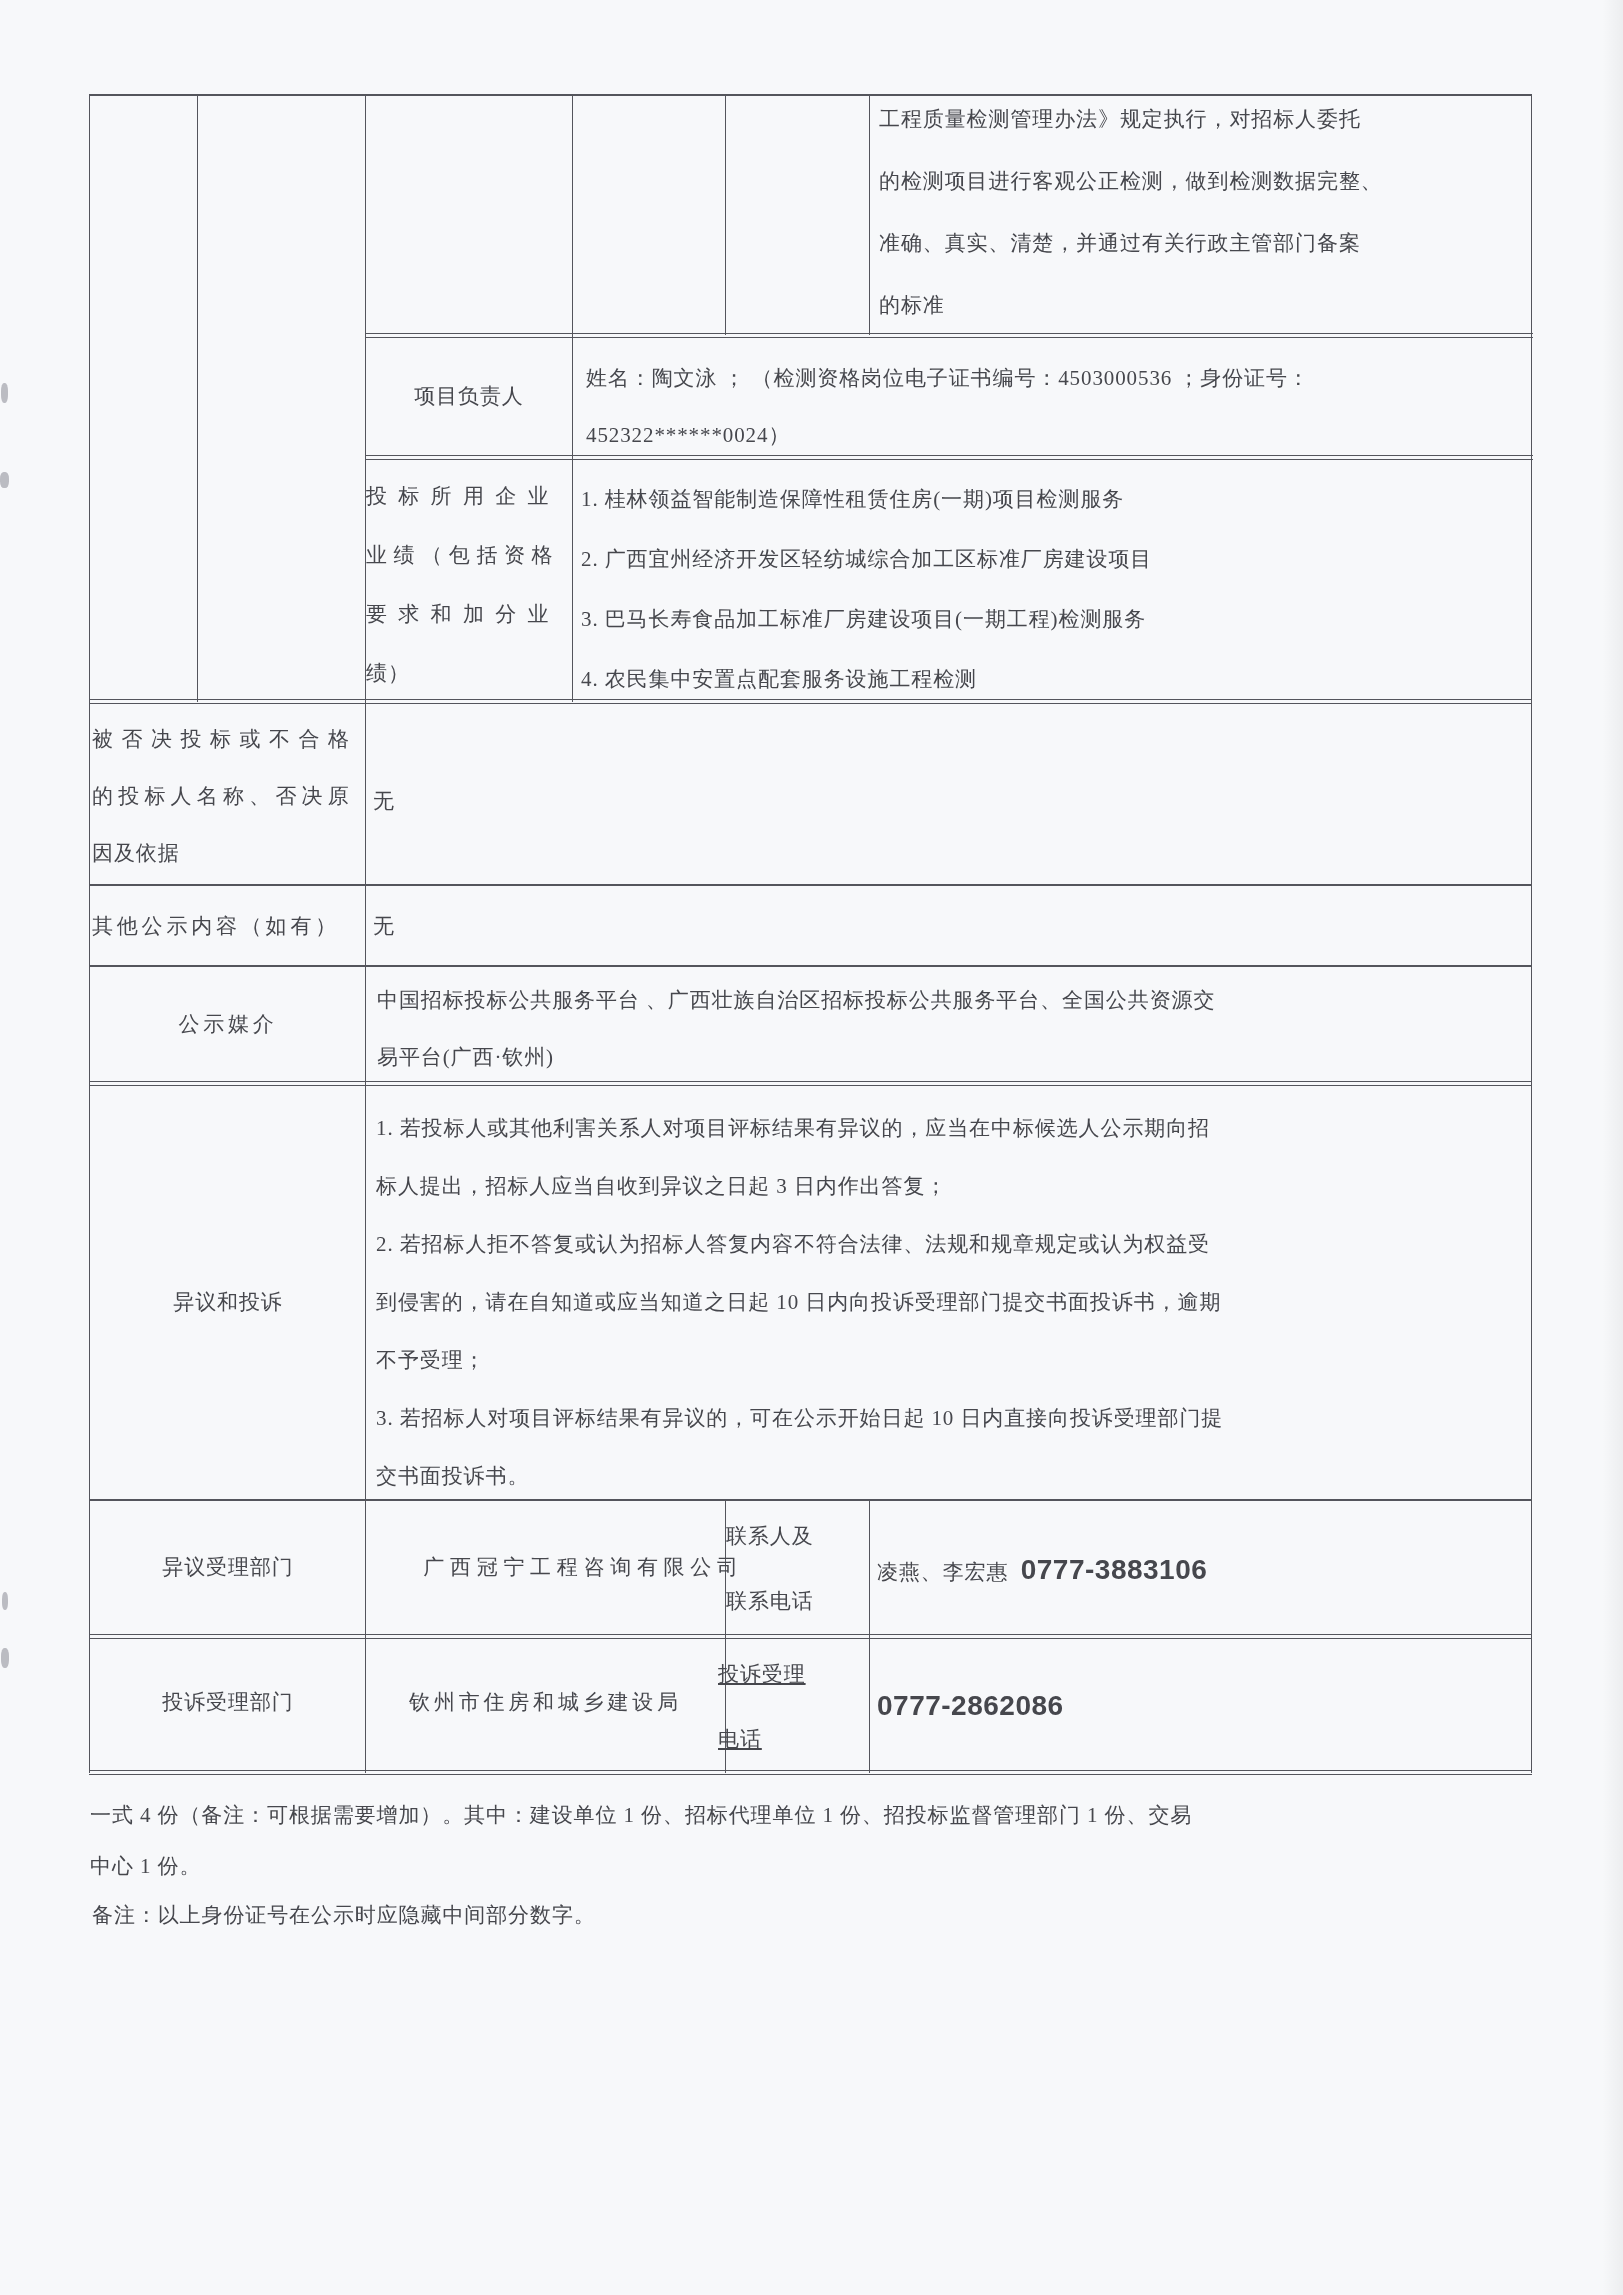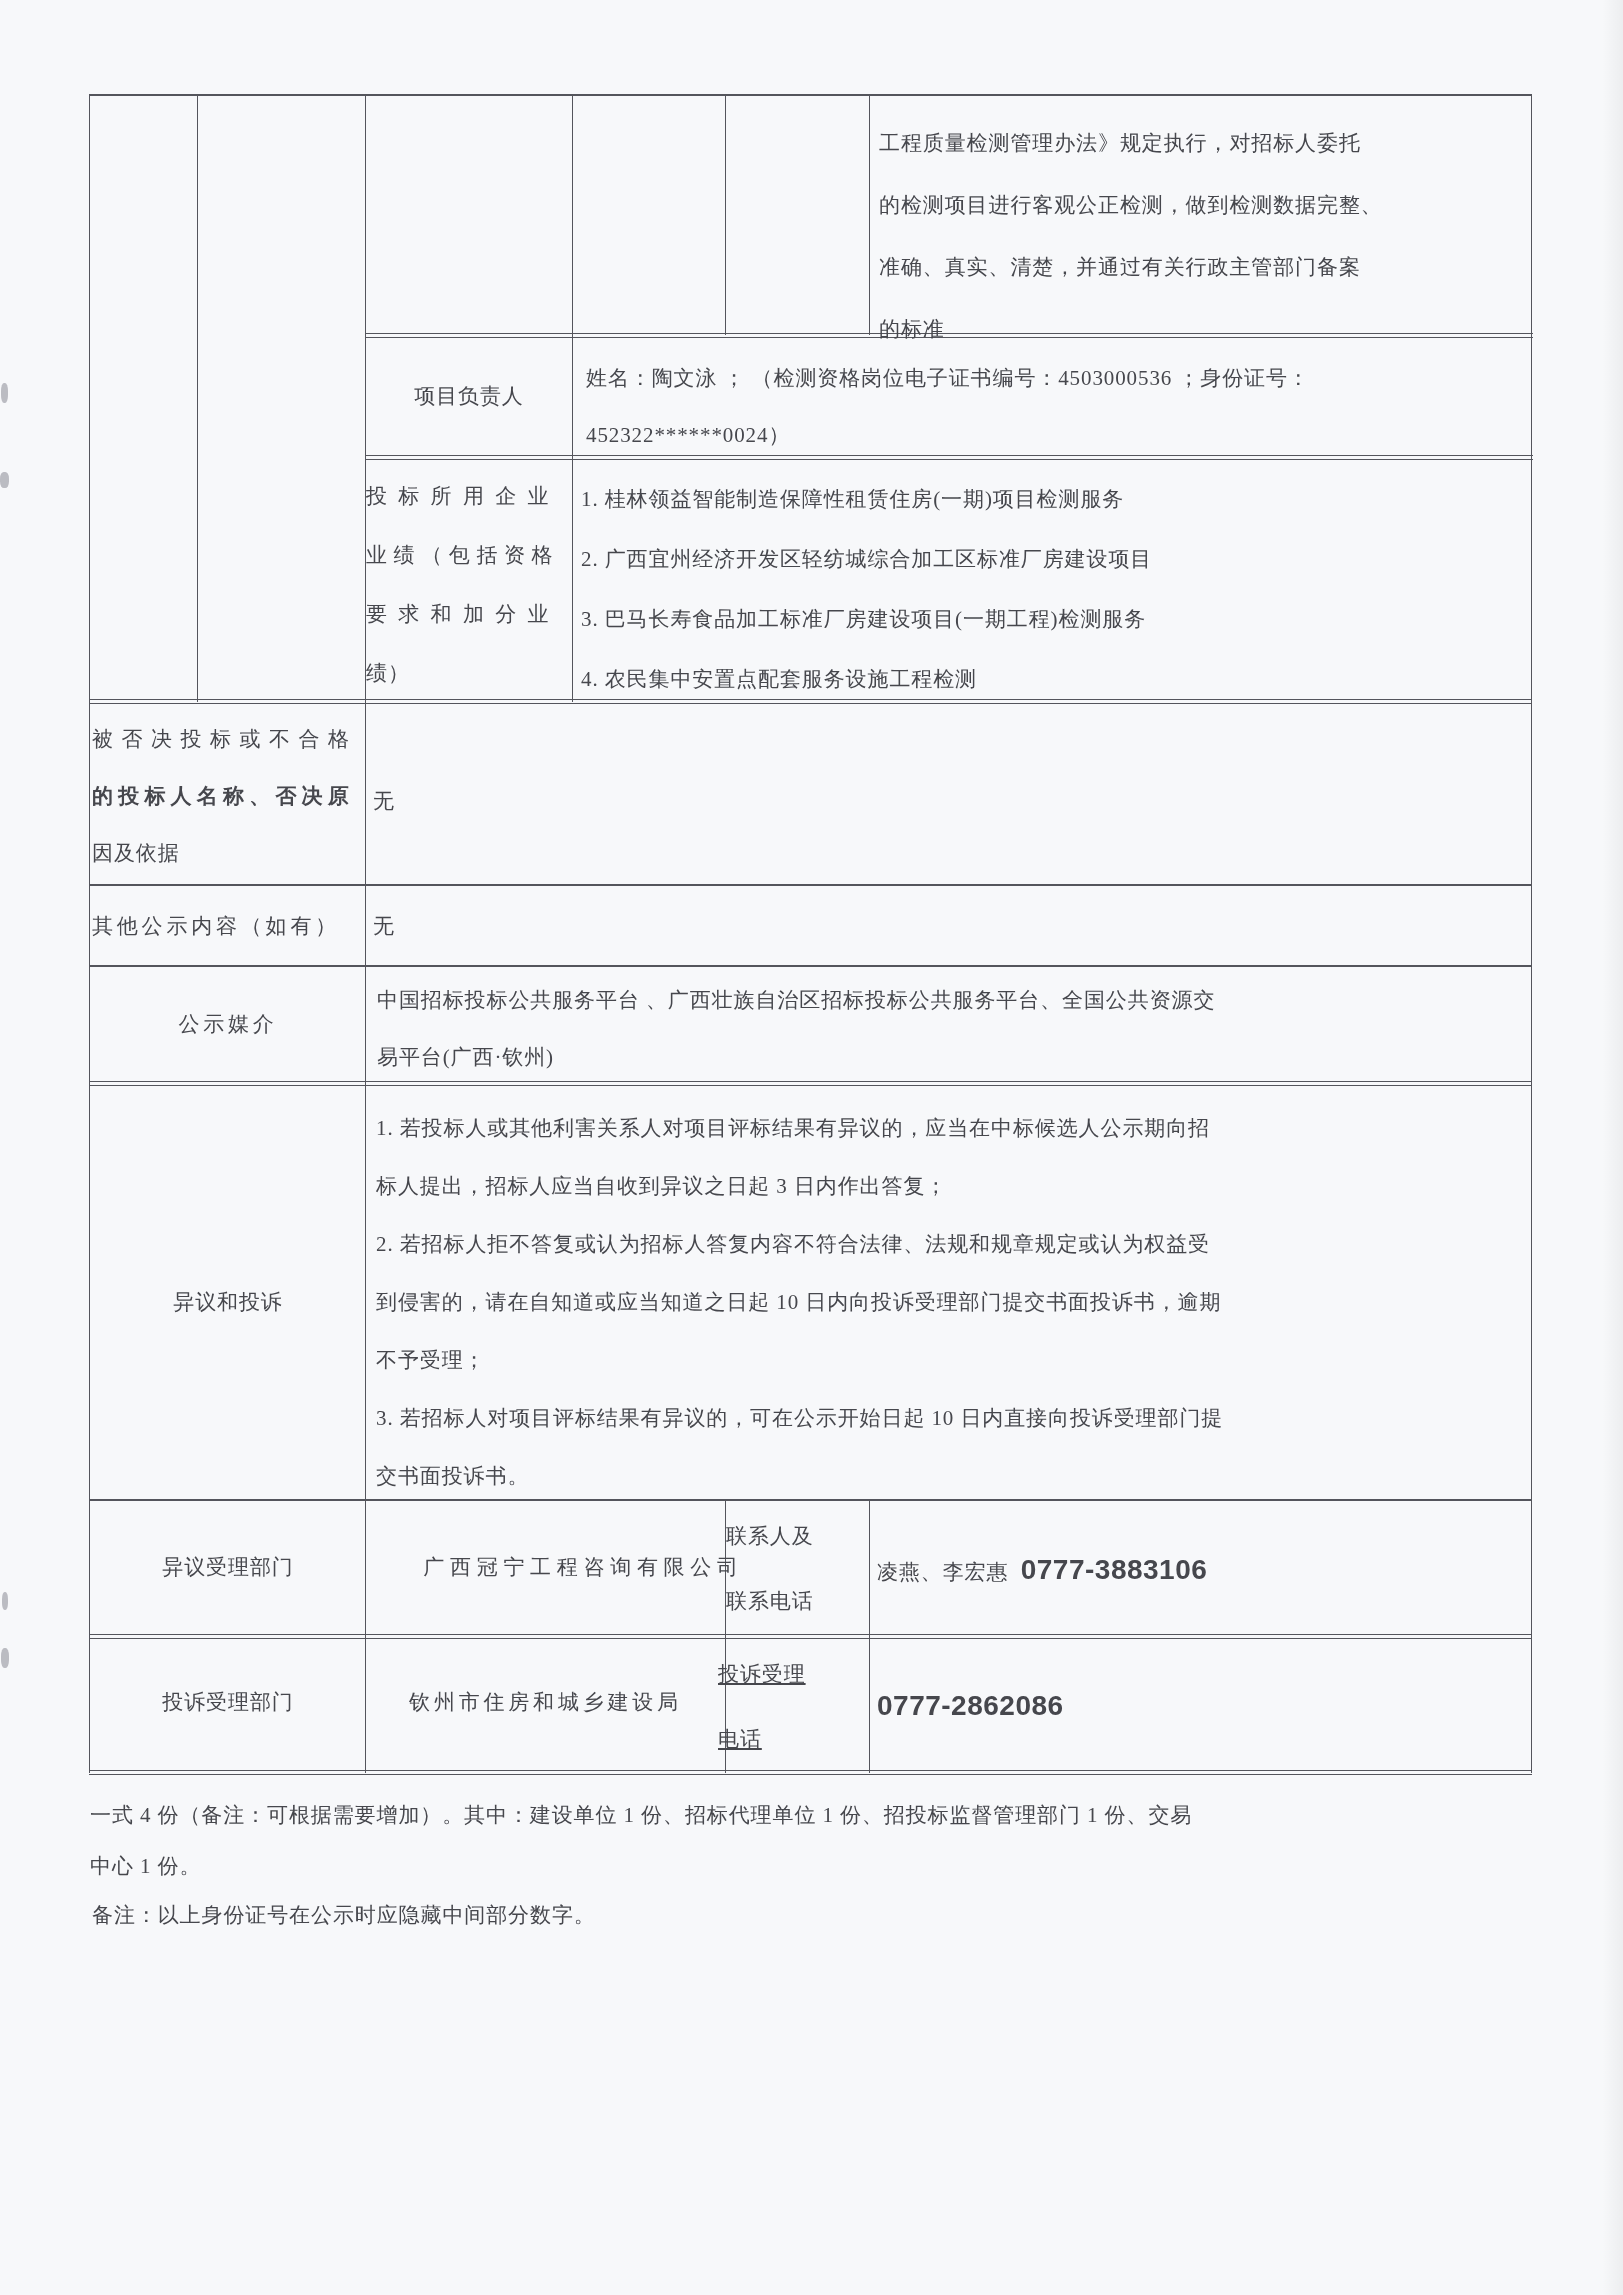--- a/index.html
+++ b/index.html
@@ -32,21 +32,21 @@
   .lines>div{height:62px;line-height:62px;}
   .lh122>div{height:57px;line-height:57px;}
   .lh126>div{height:59px;line-height:59px;}
   .lh127>div{height:60px;line-height:60px;}
   .lh123>div{height:58px;line-height:58px;}
   .lh120>div{height:57px;line-height:57px;}
   .lh137>div{height:65px;line-height:65px;}
   .cellc{display:flex;align-items:center;justify-content:center;text-align:right;}
   .tc{}
   .sp8{letter-spacing:3.8px;}
-  .sp11{letter-spacing:5.2px;font-weight:bold;}
+  .sp11{letter-spacing:5.2px;}
   .sp12{letter-spacing:5.7px;padding-left:38px;}
   .sp14{letter-spacing:6.6px;}
   .sp18{letter-spacing:8.5px;}
   .sp24{letter-spacing:11.3px;}
   .num{font-family:"Liberation Sans", sans-serif;font-weight:700;font-size:28px;letter-spacing:0.5px;}
   .phone-gap{margin-left:12.3px;}
   .artifact{position:absolute;background:#9b9ba4;opacity:.65;border-radius:40%;}
 </style>
 </head>
 <body>
@@ -72,21 +72,21 @@
   <div class="hld" style="left:365px;top:333px;width:1168px;"></div>
   <div class="hld" style="left:365px;top:455px;width:1168px;"></div>
   <div class="hld" style="left:89px;top:699px;width:1443px;"></div>
   <div class="hl" style="left:89px;top:884px;width:1443px;"></div>
   <div class="hl" style="left:89px;top:965px;width:1443px;"></div>
   <div class="hld" style="left:89px;top:1081px;width:1443px;"></div>
   <div class="hl" style="left:89px;top:1499px;width:1443px;"></div>
   <div class="hld" style="left:89px;top:1634px;width:1443px;"></div>
   <div class="hld" style="left:89px;top:1770px;width:1443px;"></div>
 
-  <div class="blk lines" style="left:879px;top:112px;width:648px;">
+  <div class="blk lines" style="left:879px;top:88px;width:648px;">
     <div>工程质量检测管理办法》规定执行，对招标人委托</div>
     <div>的检测项目进行客观公正检测，做到检测数据完整、</div>
     <div>准确、真实、清楚，并通过有关行政主管部门备案</div>
     <div>的标准</div>
   </div>
 
   <div class="blk cellc" style="left:366px;top:336px;width:206px;height:120px;">项目负责人</div>
   <div class="blk lh122" style="left:586px;top:350px;width:943px;">
     <div>姓名：陶文泳 ； （检测资格岗位电子证书编号：4503000536 ；身份证号：</div>
     <div>452322******0024）</div>

